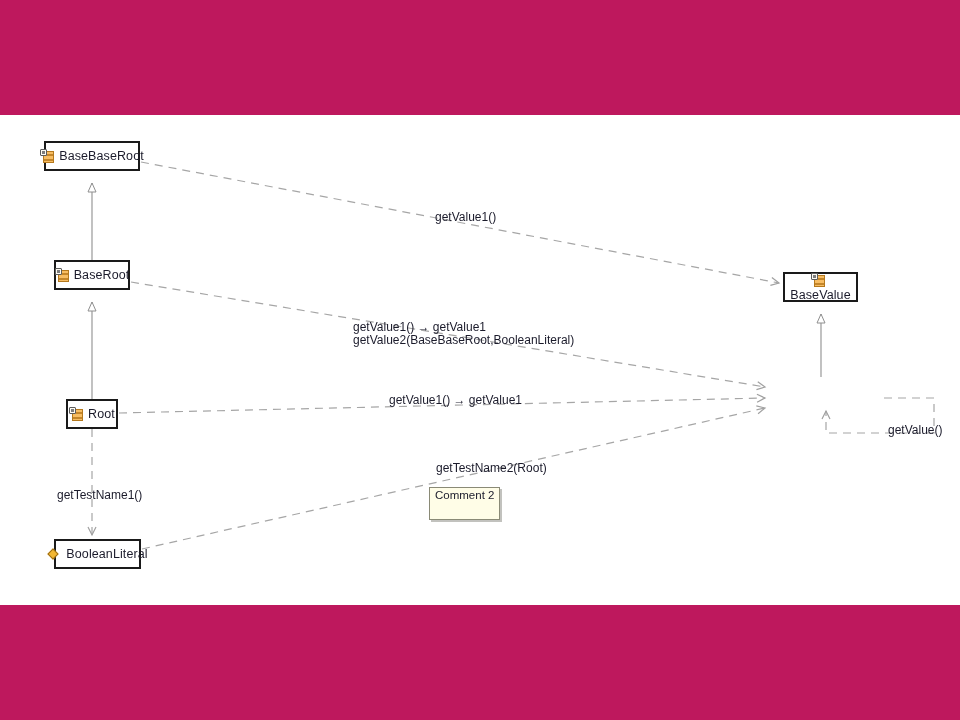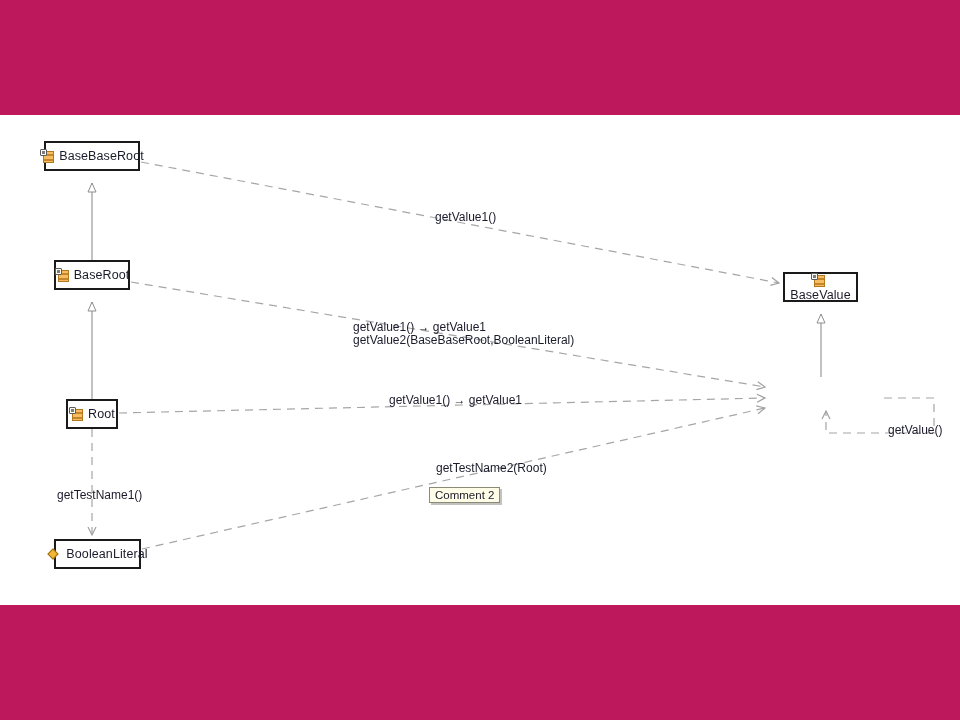--- a/index.html
+++ b/index.html
@@ -134,21 +134,21 @@
     line-height: 14px;
     background: transparent;
   }
 
   
   .comment {
     position: absolute;
     box-sizing: border-box;
     background: #fffde7;
     border: 1px solid #8a8a76;
-    padding: 1px 5px 1px 5px;
+    padding: 1px 5px 18px 5px;
     font-size: 11.5px;
     color: #1b1b2b;
     white-space: nowrap;
     box-shadow: 2px 2px 0 0 rgba(120,120,110,0.45);
   }
 </style>
 </head>
 <body>
 
 <div id="viewport">

